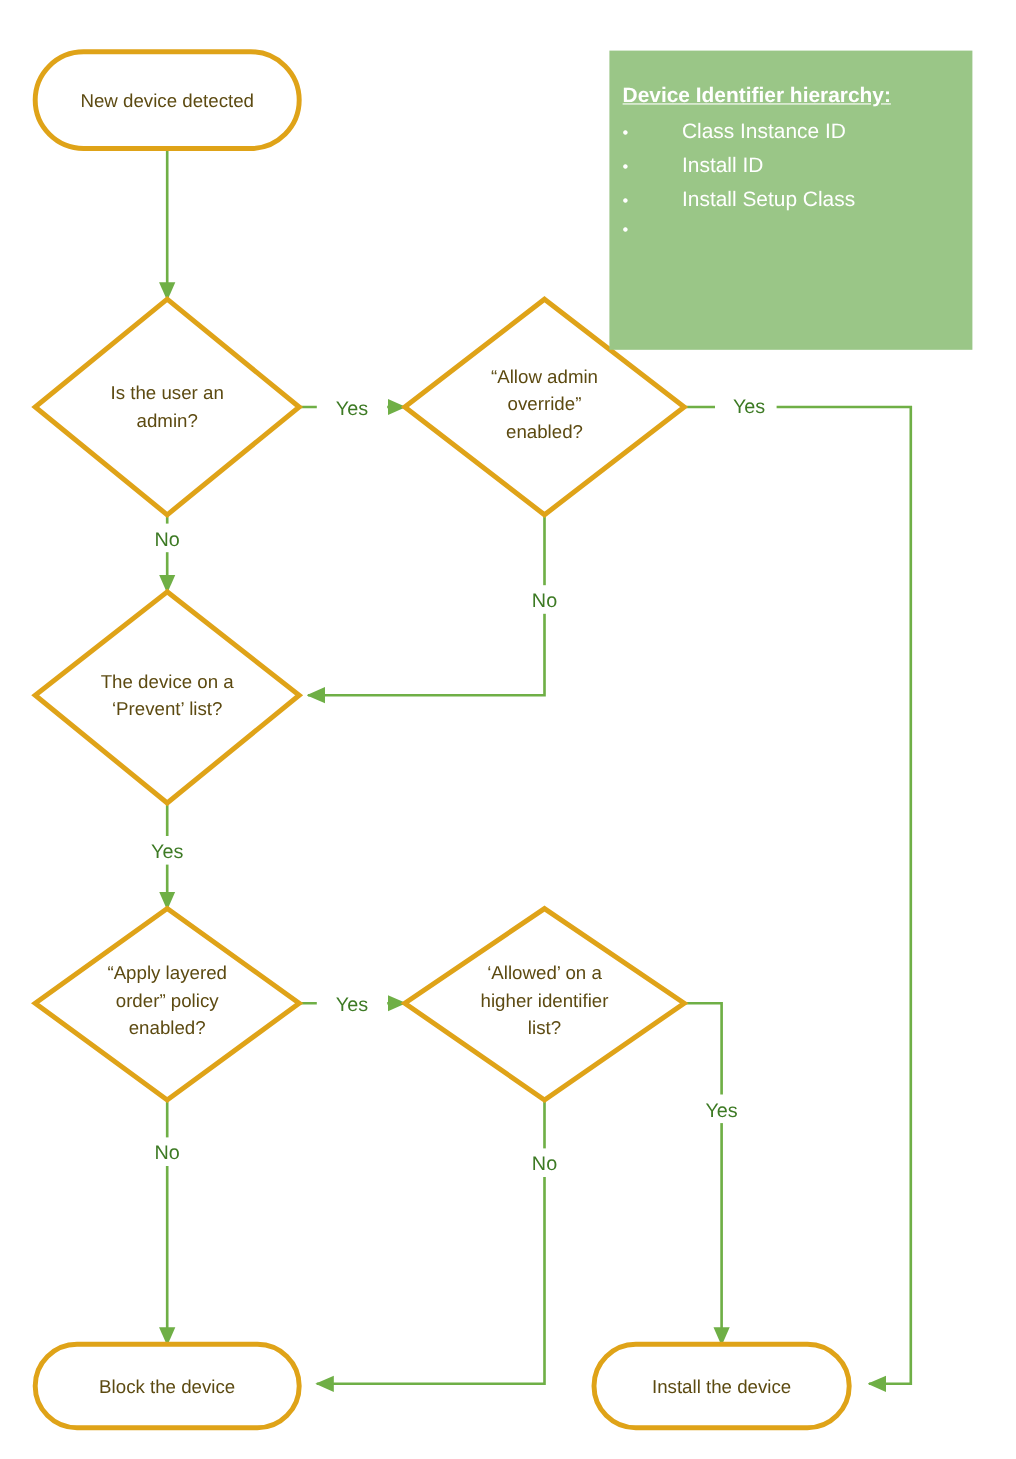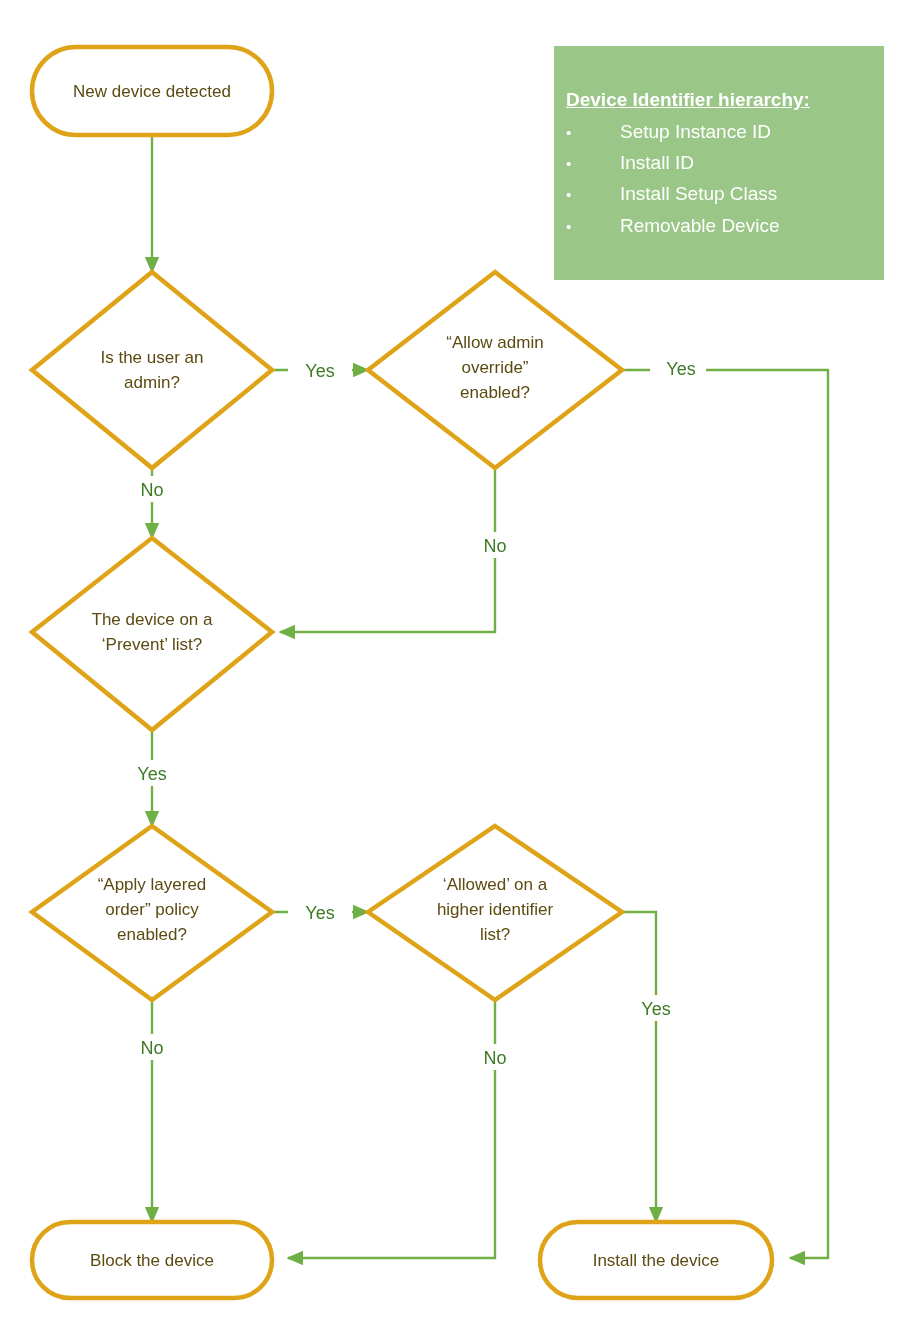--- a/index.html
+++ b/index.html
@@ -190,35 +190,34 @@
       <text class="edge-label" x="152" y="1054">No</text>
 
       <rect x="628" y="995" width="56" height="26" fill="#ffffff" stroke="none"></rect>
       <text class="edge-label" x="656" y="1015">Yes</text>
 
       <rect x="472" y="1044" width="48" height="26" fill="#ffffff" stroke="none"></rect>
       <text class="edge-label" x="495" y="1064">No</text>
     </g>
   </svg>
 
-  <div class="legend-box" style="left:554px; top:46px; width:330px; height:234px; padding:42px 16px 0 12px;">
+  <div class="legend-box" style="left:554px; top:46px; width:330px; height:272px; padding:30px 16px 0 12px;">
     <div class="legend-title">Device Identifier hierarchy:</div>
     <ul class="legend-list">
       <li>
         <span class="legend-bullet">•</span>
-        <span class="legend-text">Setup Instance ID</span>
+        <span class="legend-text">Class Instance ID</span>
       </li>
       <li>
         <span class="legend-bullet">•</span>
         <span class="legend-text">Install ID</span>
       </li>
       <li>
         <span class="legend-bullet">•</span>
         <span class="legend-text">Install Setup Class</span>
       </li>
       <li>
         <span class="legend-bullet">•</span>
-        <span class="legend-text">Removable Device</span>
       </li>
     </ul>
   </div>
 
 </div>
 
 </body></html>

